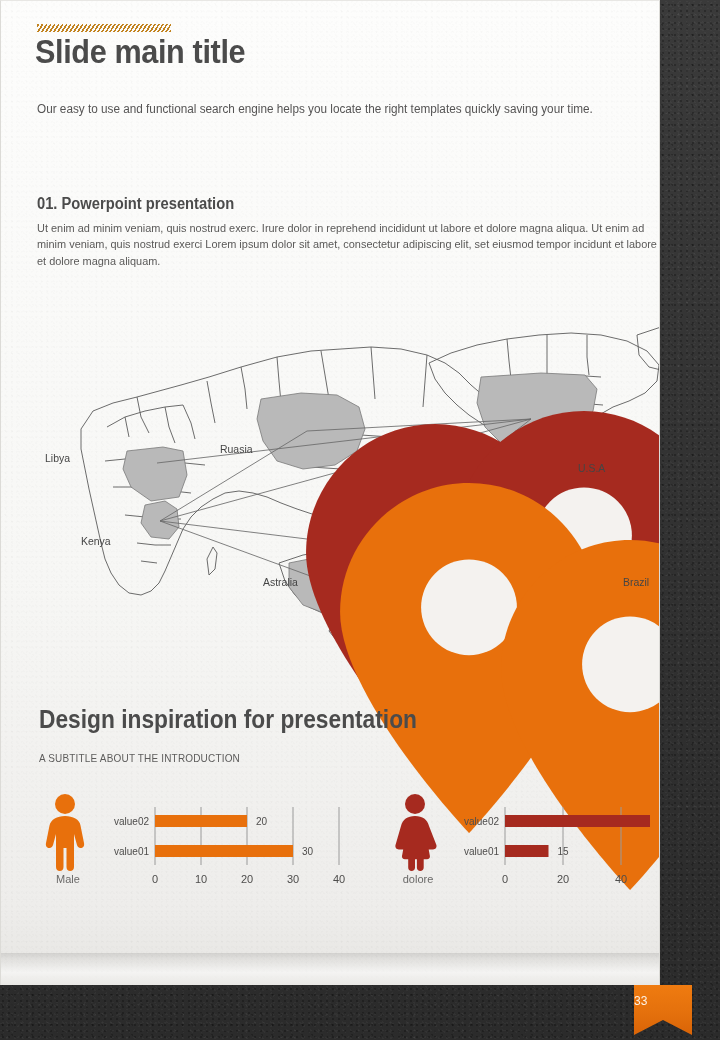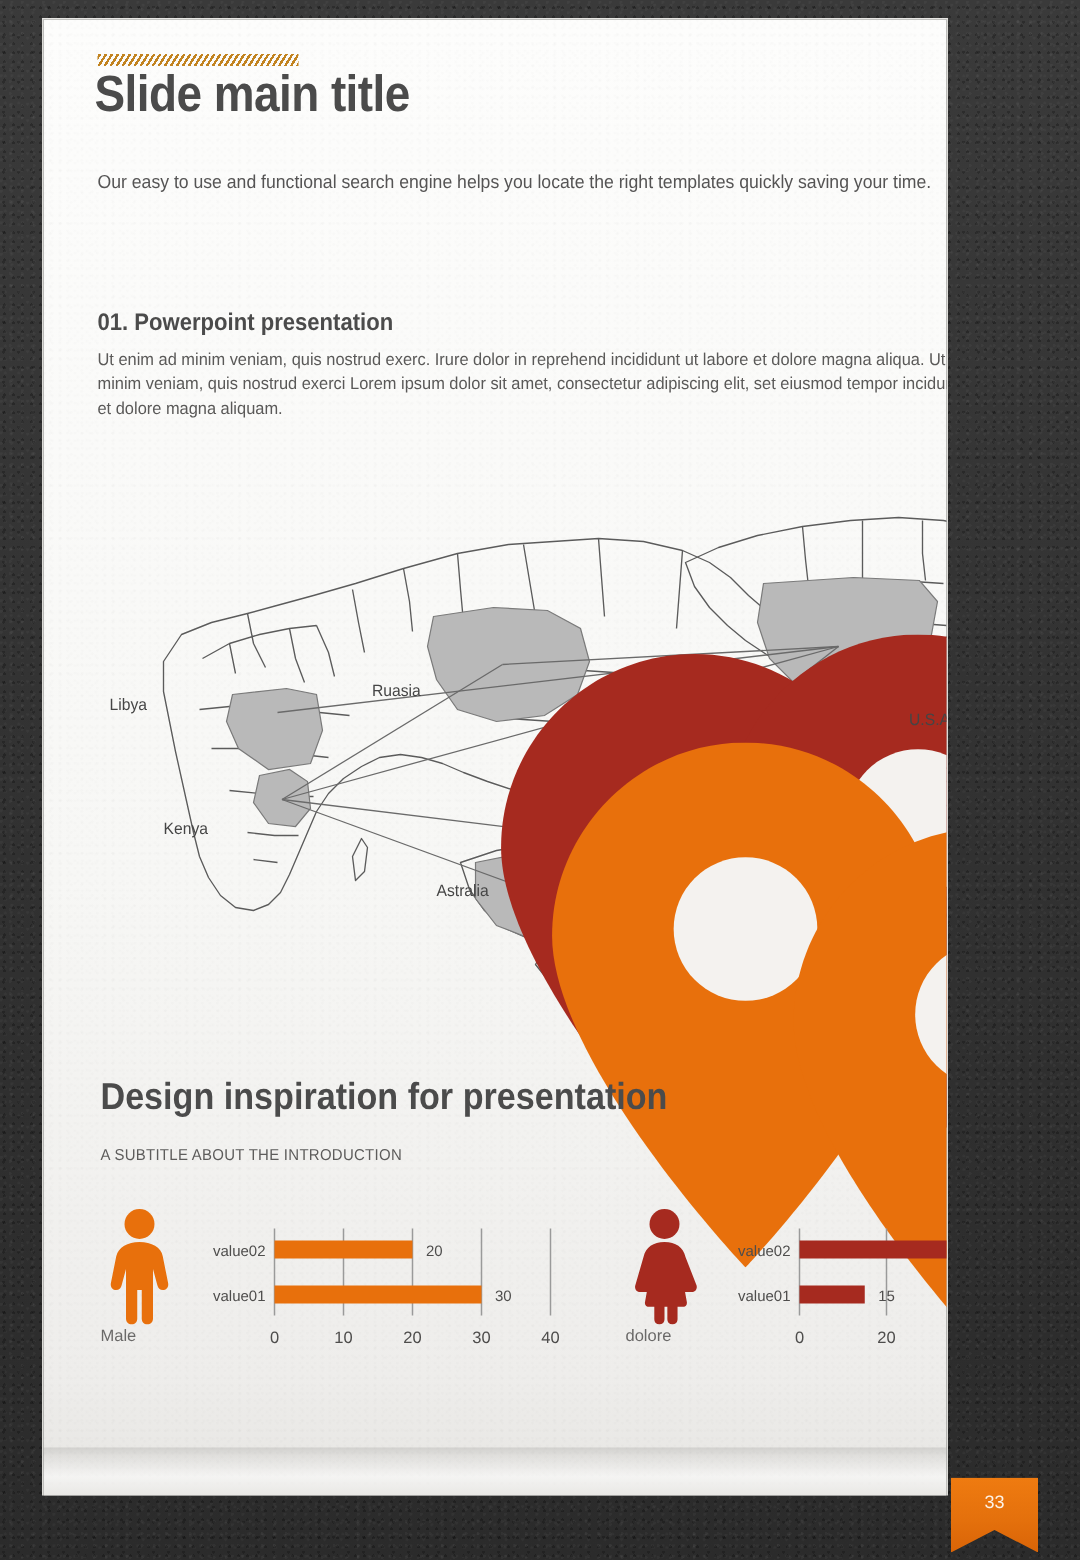--- a/index.html
+++ b/index.html
@@ -24,30 +24,29 @@
       radial-gradient(circle at 84% 78%, rgba(255,255,255,0.03) 0 1px, transparent 1px),
       radial-gradient(circle at 52% 88%, rgba(0,0,0,0.25) 0 1px, transparent 1px),
       radial-gradient(circle at 22% 47%, rgba(0,0,0,0.22) 0 1px, transparent 1px),
       linear-gradient(180deg, #3a3a3a 0%, #313131 55%, #2b2b2b 100%);
     background-size: 7px 7px, 9px 9px, 11px 11px, 8px 8px, 6px 6px, 10px 10px, 100% 100%;
   }
 
   
   #slide {
     position: absolute;
-    left: 0; top: 12px;
-    width: 604px;
+    left: 0; top: 0;
+    width: 660px;
     height: 985px;
     background:
       linear-gradient(180deg, #fdfdfc 0%, #f7f7f5 58%, #eeedeb 92%, #e6e5e2 100%);
     border-left: 1px solid #dcdbd7;
     border-right: 1px solid #dcdbd7;
     border-top: 1px solid #e8e7e4;
     overflow: hidden;
-    margin-left: 28px;
   }
   
   #slide::before {
     content: "";
     position: absolute; inset: 0;
     background-image:
       radial-gradient(circle at 18% 12%, rgba(0,0,0,0.012) 0 1px, transparent 1px),
       radial-gradient(circle at 63% 41%, rgba(0,0,0,0.012) 0 1px, transparent 1px),
       radial-gradient(circle at 81% 73%, rgba(0,0,0,0.010) 0 1px, transparent 1px);
     background-size: 5px 5px, 7px 7px, 6px 6px;
@@ -170,42 +169,42 @@
 
   .gender-block { position: absolute; top: 790px; height: 105px; }
   #gender-male   { left: 32px;  width: 330px; }
   #gender-female { left: 382px; width: 320px; }
 
   .person-icon { position: absolute; left: 6px; top: 2px; width: 52px; height: 78px; }
   .person-caption {
     position: absolute;
     left: 6px; top: 82px;
     width: 58px;
-    text-align: left;
+    text-align: center;
     font-size: 11px;
     color: #6a6968;
     font-family: "Liberation Sans Narrow", "Liberation Sans", sans-serif;
   }
 
   .bar-chart { position: absolute; left: 66px; top: 12px; right: 0; height: 92px; }
   .bar-chart svg { display: block; }
 
   
   #page-ribbon {
     position: absolute;
     left: 634px; top: 985px;
     width: 58px; height: 50px;
     background: linear-gradient(180deg, #ef7b10 0%, #e4700c 58%, #d96407 100%);
     clip-path: polygon(0 0, 100% 0, 100% 100%, 50% 70%, 0 100%);
     box-shadow: -1px 0 3px rgba(0,0,0,0.35);
   }
   #page-number {
     position: absolute;
     left: 0; right: 0; top: 9px;
-    text-align: center;
+    text-align: left;
     font-size: 12px;
     color: #fdf2e6;
     font-family: "Liberation Sans Narrow", "Liberation Sans", sans-serif;
   }
 </style>
 </head>
 <body>
 
 <div id="backdrop"></div>
 

